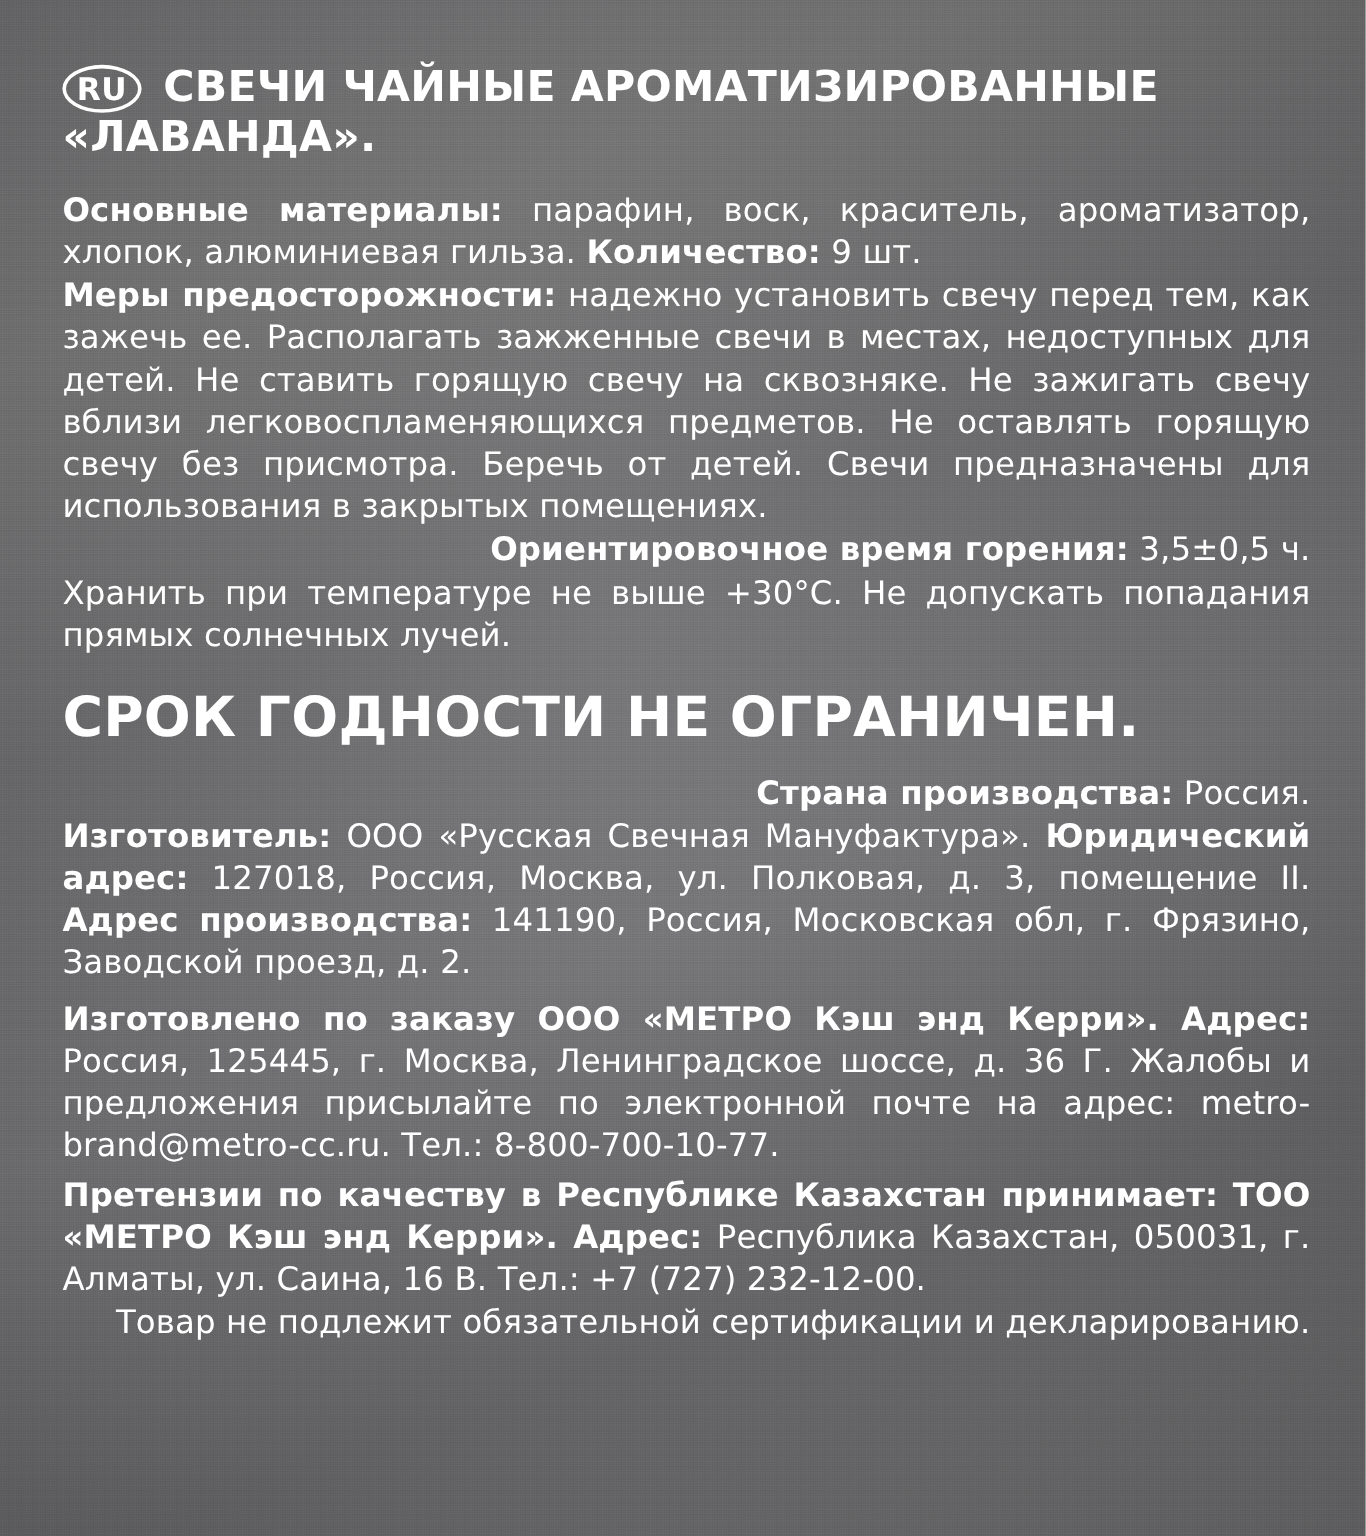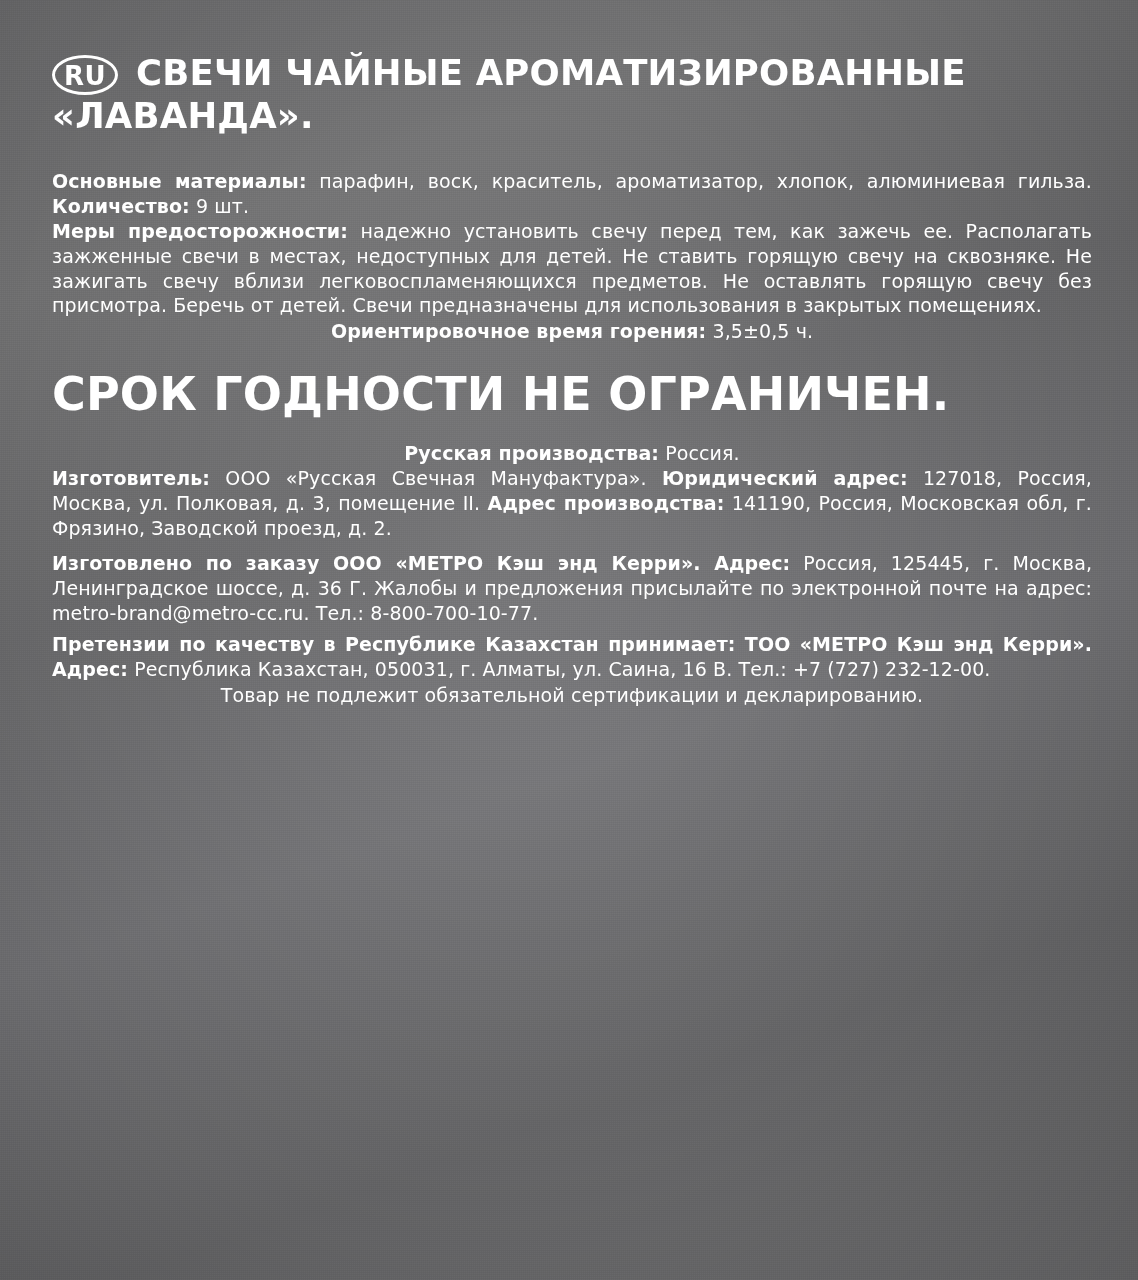--- a/index.html
+++ b/index.html
@@ -33,21 +33,21 @@
     background: radial-gradient(ellipse at 45% 40%, rgba(255,255,255,0.05) 0%, rgba(0,0,0,0.10) 70%, rgba(0,0,0,0.20) 100%);
   }
   .label {
     position: relative;
     z-index: 2;
     padding: 52px 46px 0 52px;
     box-sizing: border-box;
   }
   .title-block {
     display: block;
-    margin-bottom: 32px;
+    margin-bottom: 22px;
   }
   .title-line {
     font-size: 35.5px;
     font-weight: bold;
     line-height: 1.18;
     letter-spacing: 0.2px;
     text-transform: uppercase;
   }
   .ru-badge {
     display: inline-block;
@@ -61,29 +61,29 @@
     font-size: 26px;
     font-weight: bold;
     letter-spacing: 0.5px;
     margin-right: 18px;
     box-sizing: border-box;
   }
   .title-text {
     display: inline;
   }
   p.para {
-    font-size: 19px;
+    font-size: 27px;
     line-height: 1.30;
     margin: 0 0 1px 0;
     text-align: justify;
     text-justify: inter-word;
     letter-spacing: 0.1px;
   }
   p.para.left {
-    text-align: center;
+    text-align: right;
   }
   .b {
     font-weight: bold;
   }
   .headline {
     font-size: 46px;
     font-weight: bold;
     line-height: 1.15;
     text-transform: uppercase;
     margin: 24px 0 20px 0;
@@ -106,24 +106,25 @@
     </div>
   </div>
 
   <p class="para"><span class="b">Основные материалы:</span><span> парафин, воск, краситель, ароматизатор, хлопок, алюминиевая гильза. </span><span class="b">Количество:</span><span> 9 шт.</span></p>
 
 
   <p class="para"><span class="b">Меры предосторожности:</span><span> надежно установить свечу перед тем, как зажечь ее. Располагать зажженные свечи в местах, недоступных для детей. Не ставить горящую свечу на сквозняке. Не зажигать свечу вблизи легковоспламеняющихся предметов. Не оставлять горящую свечу без присмотра. Беречь от детей. Свечи предназначены для использования в закрытых помещениях.</span></p>
 
   <p class="para left"><span class="b">Ориентировочное время горения:</span><span> 3,5±0,5 ч.</span></p>
 
+  <p class="para">Хранить при температуре не выше +30°С. Не допускать попадания прямых солнечных лучей.</p>
 
   <div class="headline">СРОК ГОДНОСТИ НЕ ОГРАНИЧЕН.</div>
 
-  <p class="para left"><span class="b">Русская производства:</span><span> Россия.</span></p>
+  <p class="para left"><span class="b">Страна производства:</span><span> Россия.</span></p>
 
   <p class="para"><span class="b">Изготовитель:</span><span> ООО «Русская Свечная Мануфактура». </span><span class="b">Юридический адрес:</span><span> 127018, Россия, Москва, ул. Полковая, д. 3, помещение II. </span><span class="b">Адрес производства:</span><span> 141190, Россия, Московская обл, г. Фрязино, Заводской проезд, д. 2.</span></p>
 
   <div class="spacer-10"></div>
 
   <p class="para"><span class="b">Изготовлено по заказу ООО «МЕТРО Кэш энд Керри».</span><span class="b"> Адрес:</span><span> Россия, 125445, г. Москва, Ленинградское шоссе, д. 36 Г. Жалобы и предложения присылайте по электронной почте на адрес: metro-brand@metro-cc.ru. Тел.: 8-800-700-10-77.</span></p>
 
   <div class="spacer-6"></div>
 
   <p class="para"><span class="b">Претензии по качеству в Республике Казахстан принимает: ТОО «МЕТРО Кэш энд Керри». Адрес:</span><span> Республика Казахстан, 050031, г. Алматы, ул. Саина, 16 В. Тел.: +7 (727) 232-12-00.</span></p>

